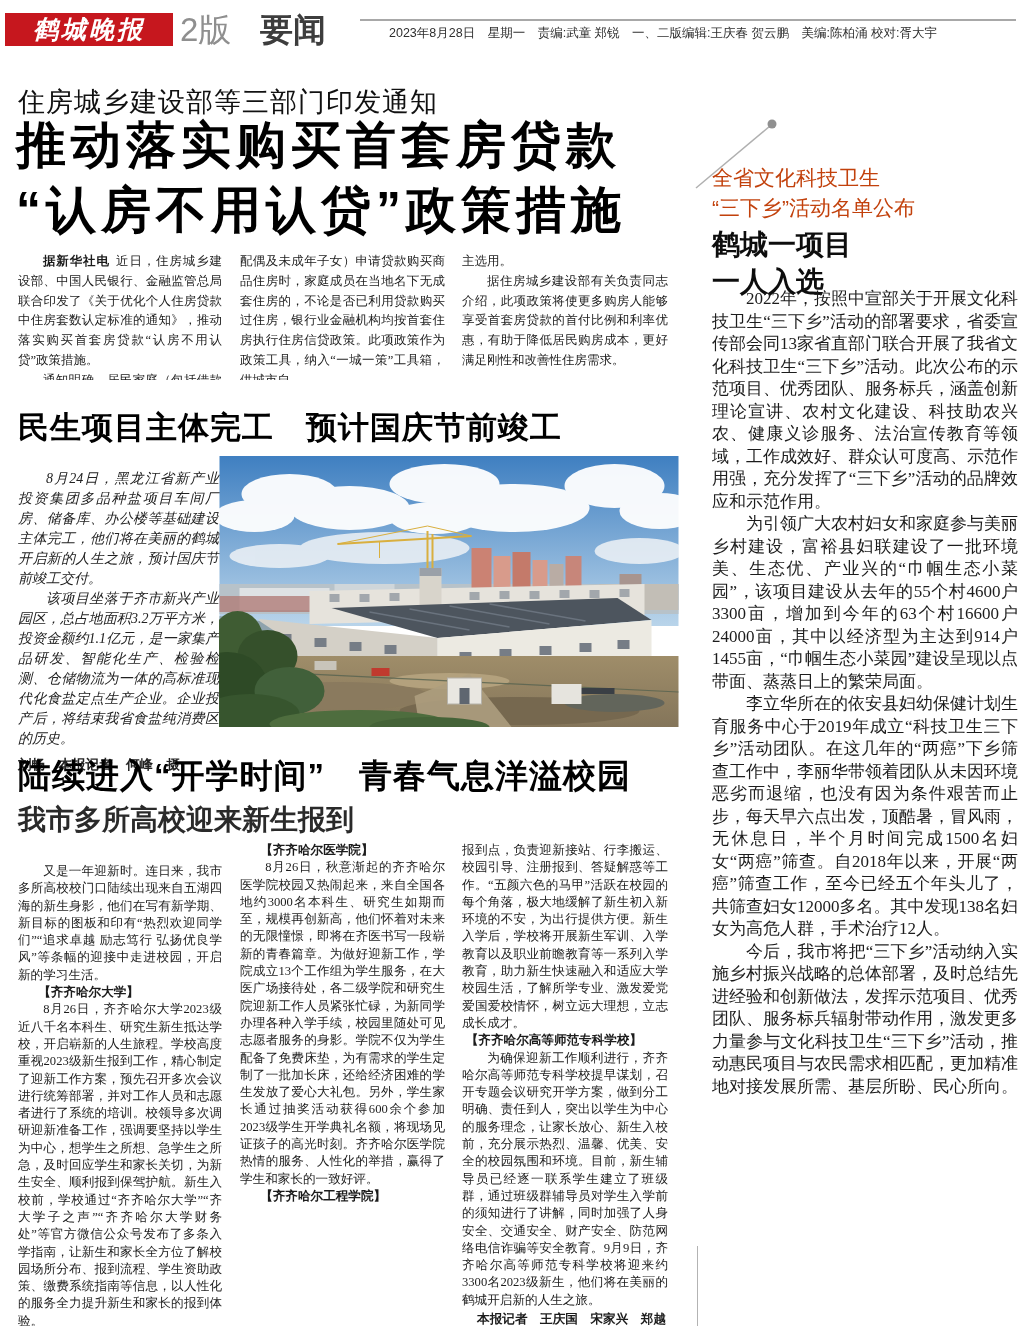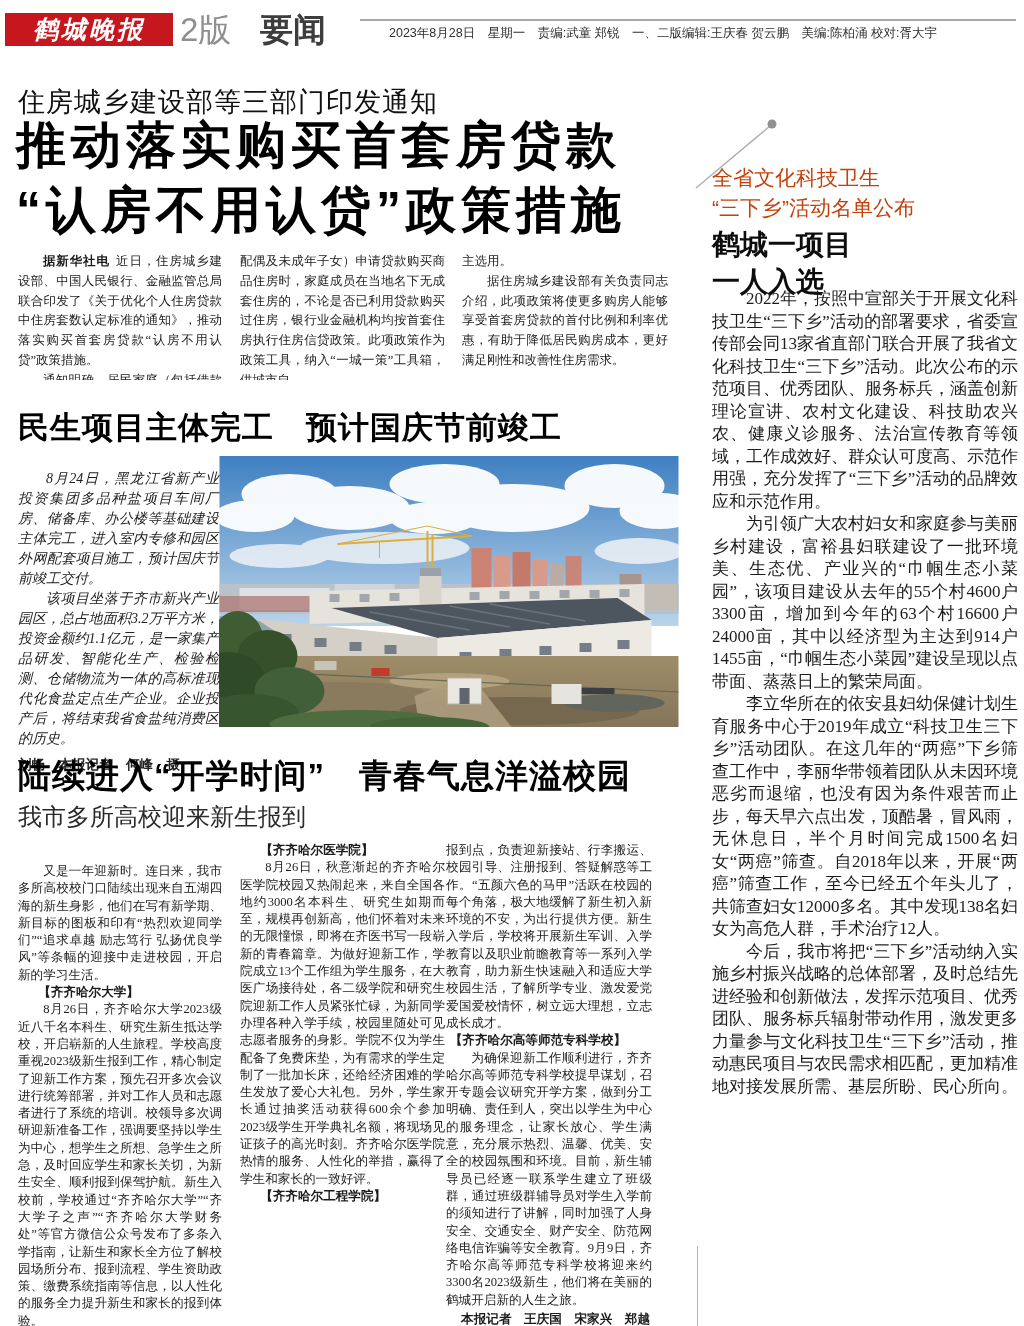--- a/index.html
+++ b/index.html
@@ -25,21 +25,21 @@
   .lead{font-weight:700;font-family:"Liberation Sans","DejaVu Sans",sans-serif;margin-right:.5em;}
   
   .a2-head{left:18px;top:407px;width:660px;font-size:31px;font-weight:800;color:#000;letter-spacing:1px;}
   .a2-body{left:18px;top:469px;width:201px;height:250px;font-size:14px;line-height:20px;
            font-style:italic;text-align:justify;color:#222;}
   .a2-credit{text-align:left;font-style:normal;font-weight:700;font-size:13.5px;margin-top:6px;
              font-family:"Liberation Sans","DejaVu Sans",sans-serif;}
   .photo{left:219px;top:456px;width:460px;height:271px;}
   
   .a3-head{left:18px;top:754px;width:662px;font-size:33px;font-weight:800;color:#000;letter-spacing:1px;}
-  .a3-sub{left:18px;top:801px;width:660px;font-size:24px;font-weight:400;color:#2a2a2a;}
+  .a3-sub{left:18px;top:801px;width:660px;font-size:28px;font-weight:700;color:#2a2a2a;}
   .a3col{top:842px;height:484px;font-size:12.6px;line-height:17.3px;}
   .sechead{margin:0;font-weight:700;font-family:"Liberation Sans","DejaVu Sans",sans-serif;text-indent:1.6em;}
   .sechead.tight{text-indent:0.3em;}
   .byline{margin:2px 2px 0 0;text-align:right;font-weight:700;
           font-family:"Liberation Sans","DejaVu Sans",sans-serif;}
   
   .sb-kicker{left:712px;top:163px;width:306px;font-size:21px;line-height:30px;font-weight:500;color:#c2410c;}
   .sb-head{left:712px;top:226px;width:306px;font-size:28px;line-height:37px;font-weight:800;color:#0d0d0d;}
   .sb-body{left:712px;top:288px;width:306px;height:1038px;font-size:17px;line-height:22.5px;}
   .deco-line{left:688px;top:114px;width:94px;height:82px;}
@@ -70,21 +70,21 @@
   <div class="bodycol a1col" style="left:462px;width:206px;">
     <p class="noind">主选用。</p>
     <p class="ind">据住房城乡建设部有关负责同志介绍，此项政策将使更多购房人能够享受首套房贷款的首付比例和利率优惠，有助于降低居民购房成本，更好满足刚性和改善性住房需求。</p>
   </div>
   <div class="bodycol a1col" style="left:240px;width:205px;">
     <p class="noind">配偶及未成年子女）申请贷款购买商品住房时，家庭成员在当地名下无成套住房的，不论是否已利用贷款购买过住房，银行业金融机构均按首套住房执行住房信贷政策。此项政策作为政策工具，纳入“一城一策”工具箱，供城市自</p>
   </div>
 
   <div class="abs a2-head sans">民生项目主体完工　预计国庆节前竣工</div>
   <div class="abs a2-body">
-    <p class="ind">8月24日，黑龙江省新产业投资集团多品种盐项目车间厂房、储备库、办公楼等基础建设主体完工，进入室内专修和园区外网配套项目施工，预计国庆节前竣工交付。</p>
+    <p class="ind">8月24日，黑龙江省新产业投资集团多品种盐项目车间厂房、储备库、办公楼等基础建设主体完工，他们将在美丽的鹤城开启新的人生之旅，预计国庆节前竣工交付。</p>
     <p class="ind">该项目坐落于齐市新兴产业园区，总占地面积3.2万平方米，投资金额约1.1亿元，是一家集产品研发、智能化生产、检验检测、仓储物流为一体的高标准现代化食盐定点生产企业。企业投产后，将结束我省食盐纯消费区的历史。</p>
     <div class="a2-credit">刘畅　本报记者　何峰　摄</div>
   </div>
 
   <svg class="abs photo" viewBox="0 0 459 271">
     <defs>
       <linearGradient id="skyg" x1="0" y1="0" x2="0" y2="1">
         <stop offset="0" stop-color="#3f7fc1"></stop>
           <stop offset="1" stop-color="#b9d4ea"></stop>
       </linearGradient>
@@ -197,24 +197,24 @@
   <div class="bodycol a3col" style="left:18px;width:204px;margin-top:21px;">
     <p class="ind">又是一年迎新时。连日来，我市多所高校校门口陆续出现来自五湖四海的新生身影，他们在写有新学期、新目标的图板和印有“热烈欢迎同学们”“追求卓越 励志笃行 弘扬优良学风”等条幅的迎接中走进校园，开启新的学习生活。</p>
     <p class="sechead">【齐齐哈尔大学】</p>
     <p class="ind">8月26日，齐齐哈尔大学2023级近八千名本科生、研究生新生抵达学校，开启崭新的人生旅程。学校高度重视2023级新生报到工作，精心制定了迎新工作方案，预先召开多次会议进行统筹部署，并对工作人员和志愿者进行了系统的培训。校领导多次调研迎新准备工作，强调要坚持以学生为中心，想学生之所想、急学生之所急，及时回应学生和家长关切，为新生安全、顺利报到保驾护航。新生入校前，学校通过“齐齐哈尔大学”“齐大学子之声”“齐齐哈尔大学财务处”等官方微信公众号发布了多条入学指南，让新生和家长全方位了解校园场所分布、报到流程、学生资助政策、缴费系统指南等信息，以人性化的服务全力提升新生和家长的报到体验。</p>
   </div>
   <div class="bodycol a3col" style="left:240px;width:205px;">
     <p class="sechead">【齐齐哈尔医学院】</p>
     <p class="ind">8月26日，秋意渐起的齐齐哈尔医学院校园又热闹起来，来自全国各地约3000名本科生、研究生如期而至，规模再创新高，他们怀着对未来的无限憧憬，即将在齐医书写一段崭新的青春篇章。为做好迎新工作，学院成立13个工作组为学生服务，在大医广场接待处，各二级学院和研究生院迎新工作人员紧张忙碌，为新同学办理各种入学手续，校园里随处可见志愿者服务的身影。学院不仅为学生配备了免费床垫，为有需求的学生定制了一批加长床，还给经济困难的学生发放了爱心大礼包。另外，学生家长通过抽奖活动获得600余个参加2023级学生开学典礼名额，将现场见证孩子的高光时刻。齐齐哈尔医学院热情的服务、人性化的举措，赢得了学生和家长的一致好评。</p>
     <p class="sechead">【齐齐哈尔工程学院】</p>
   </div>
-  <div class="bodycol a3col" style="left:446px;width:206px;">
+  <div class="bodycol a3col" style="left:462px;width:206px;">
     <p class="noind">报到点，负责迎新接站、行李搬运、校园引导、注册报到、答疑解惑等工作。“五颜六色的马甲”活跃在校园的每个角落，极大地缓解了新生初入新环境的不安，为出行提供方便。新生入学后，学校将开展新生军训、入学教育以及职业前瞻教育等一系列入学教育，助力新生快速融入和适应大学校园生活，了解所学专业、激发爱党爱国爱校情怀，树立远大理想，立志成长成才。</p>
     <p class="sechead tight">【齐齐哈尔高等师范专科学校】</p>
-    <p class="ind">为确保迎新工作顺利进行，齐齐哈尔高等师范专科学校提早谋划，召开专题会议研究开学方案，做到分工明确、责任到人，突出以学生为中心的服务理念，让家长放心、学生满意，充分展示热烈、温馨、优美、安全的校园氛围和环境。目前，新生辅导员已经逐一联系学生建立了班级群，通过班级群辅导员对学生入学前的须知进行了讲解，同时加强了人身安全、交通安全、财产安全、防范网络电信诈骗等安全教育。9月9日，齐齐哈尔高等师范专科学校将迎来约3300名2023级新生，他们将在美丽的鹤城开启新的人生之旅。</p>
+    <p class="ind">为确保迎新工作顺利进行，齐齐哈尔高等师范专科学校提早谋划，召开专题会议研究开学方案，做到分工明确、责任到人，突出以学生为中心的服务理念，让家长放心、新生入校前，充分展示热烈、温馨、优美、安全的校园氛围和环境。目前，新生辅导员已经逐一联系学生建立了班级群，通过班级群辅导员对学生入学前的须知进行了讲解，同时加强了人身安全、交通安全、财产安全、防范网络电信诈骗等安全教育。9月9日，齐齐哈尔高等师范专科学校将迎来约3300名2023级新生，他们将在美丽的鹤城开启新的人生之旅。</p>
     <p class="byline">本报记者　王庆国　宋家兴　郑越</p>
   </div>
 
   <svg class="abs deco-line" viewBox="0 0 94 82">
     <line x1="82" y1="12" x2="8" y2="74" stroke="#b0b0b0" stroke-width="1.5"></line>
     <circle cx="84" cy="10" r="4.5" fill="#909090"></circle>
   </svg>
 
   <div class="abs sb-kicker sans">
     <div>全省文化科技卫生</div>

